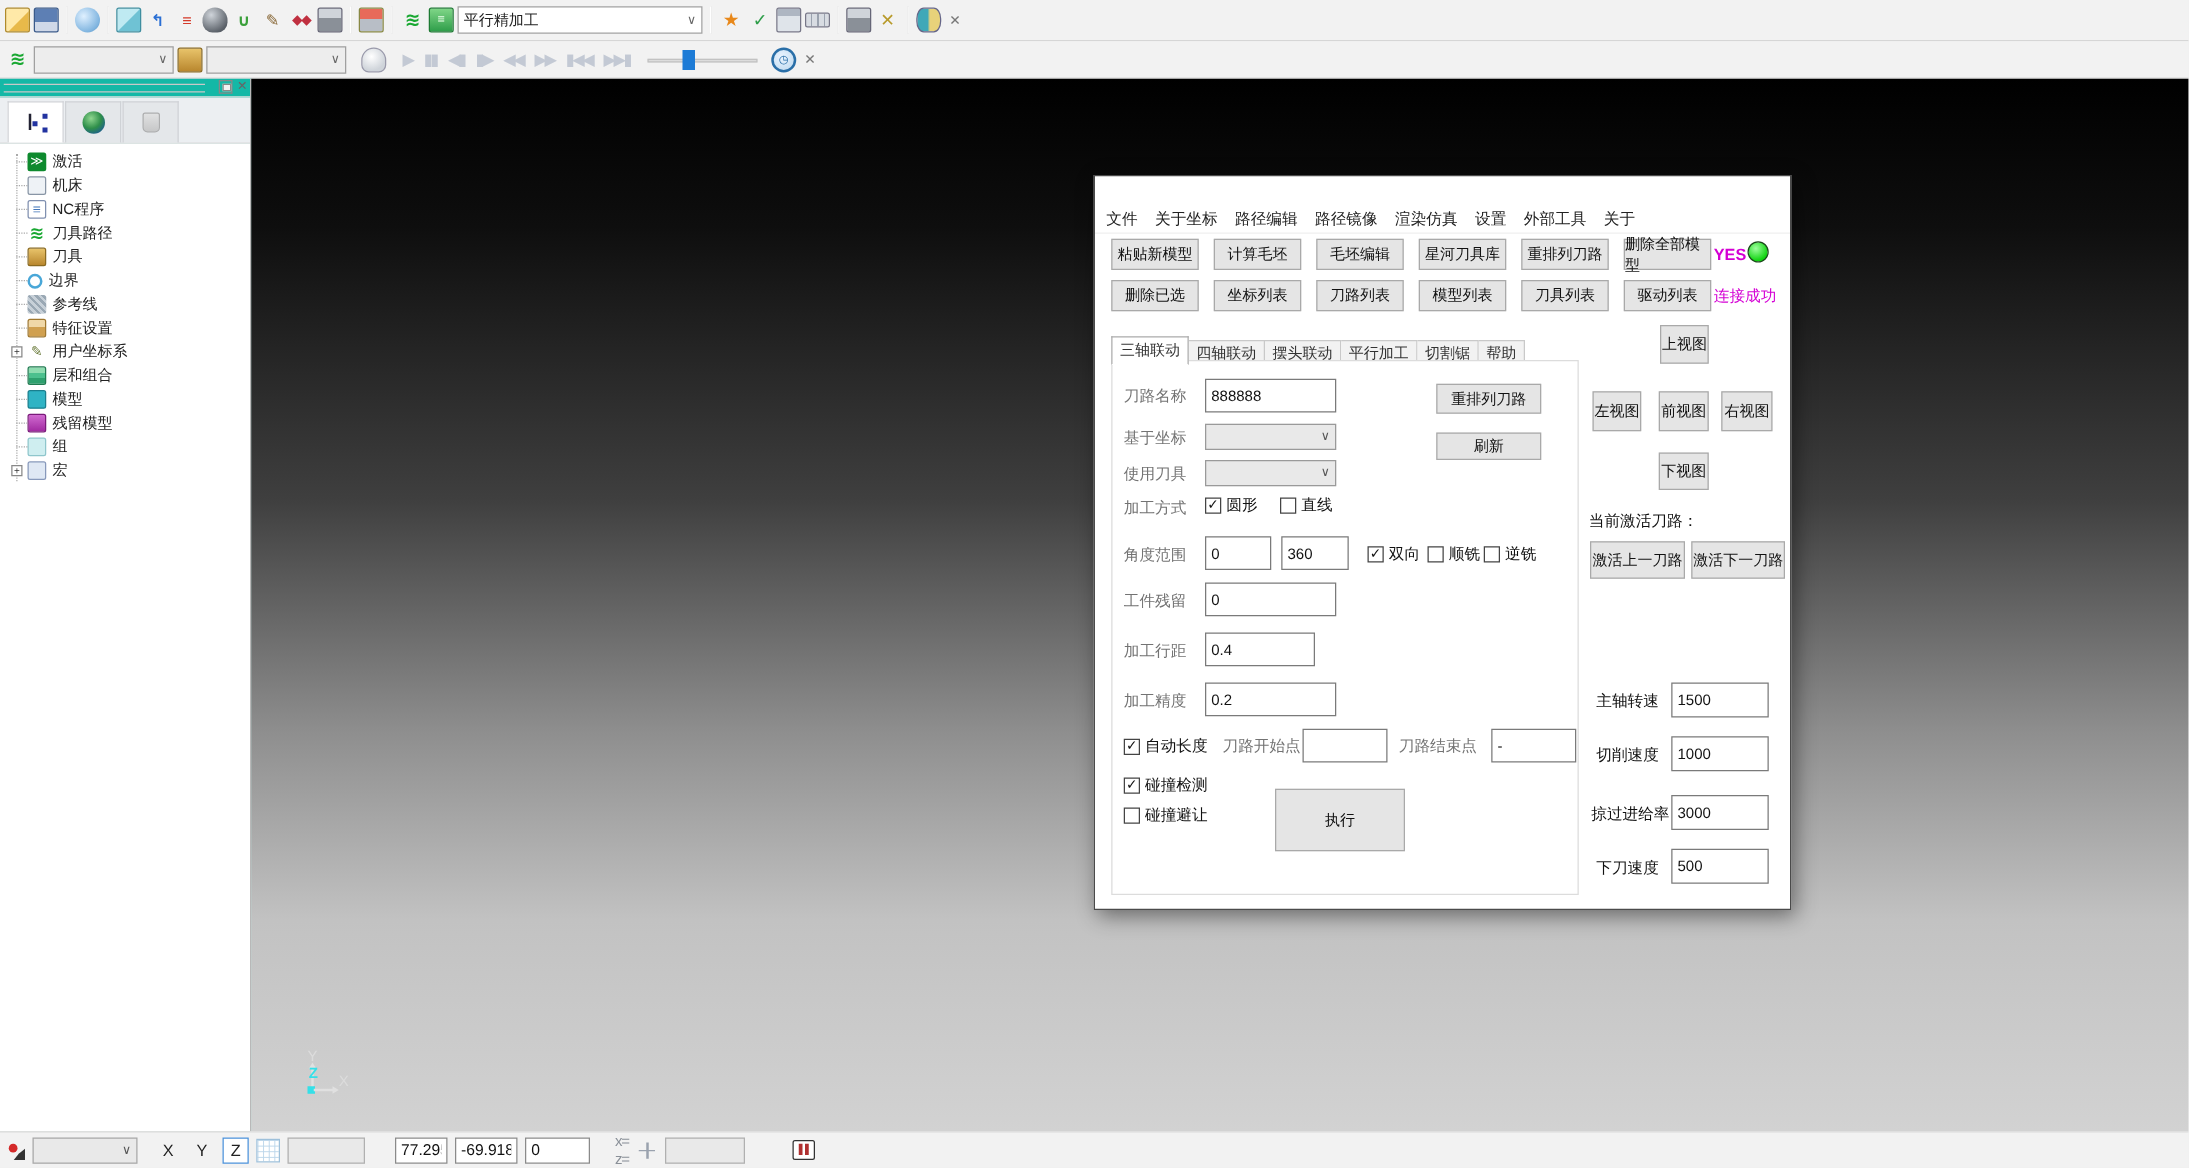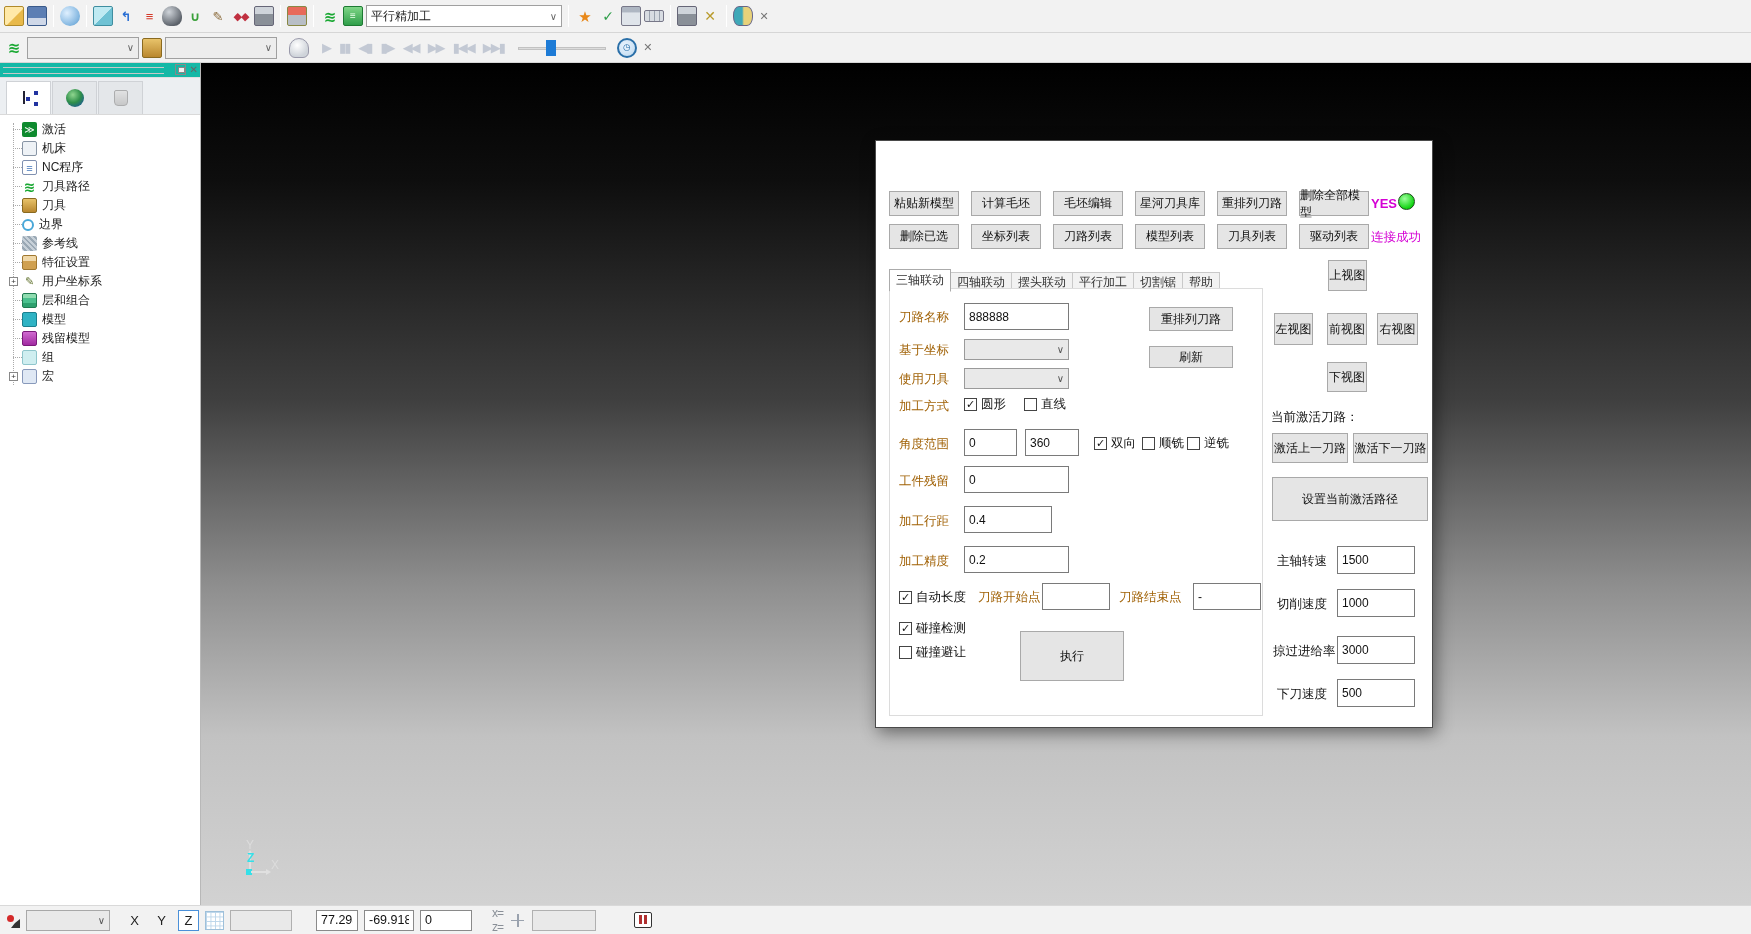--- a/index.html
+++ b/index.html
@@ -118,21 +118,21 @@
   .magenta{color:#d400d4;}
   #yes-flag{position:absolute;left:495px;top:55px;font-size:13px;font-weight:bold;}
   #conn-ok{position:absolute;left:495px;top:88px;font-size:12.5px;}
   #green-dot{position:absolute;left:522px;top:52px;width:17px;height:17px;border-radius:50%;
      background:radial-gradient(circle at 38% 32%,#9dff9d,#12d412 70%);border:1px solid #1a4a1a;}
   .dlg-tabs{position:absolute;left:13px;top:128px;display:flex;align-items:flex-end;}
   .dtab{height:20px;padding:0 6px;display:flex;align-items:center;background:#f2f2f2;border:1px solid #c9c9c9;border-left:none;font-size:12px;color:#333;}
   .dtab:first-child{border-left:1px solid #c9c9c9;}
   .dtab.active{background:#fff;height:23px;border-color:#ababab;border-bottom:1px solid #fff;position:relative;z-index:2;}
   #tabpanel{position:absolute;left:13px;top:147px;width:374px;height:428px;background:#fff;border:1px solid #dcdcdc;z-index:1;}
-  .flabel{position:absolute;left:9px;font-size:12.5px;color:#a16207;white-space:nowrap;}
+  .flabel{position:absolute;left:9px;font-size:12.5px;color:#737373;white-space:nowrap;}
   .tinput{position:absolute;height:27px;border:1px solid #7a7a7a;background:#fff;font-size:12px;padding:0 4px;font-family:inherit;color:#111;}
   .sel{position:absolute;height:21px;background:#e9e9e9;border:1px solid #9a9a9a;display:flex;align-items:center;justify-content:flex-end;padding-right:4px;color:#666;}
   .sel::after{content:"∨";font-size:10px;color:#555;}
   .cbrow{position:absolute;display:flex;align-items:center;font-size:12.5px;color:#111;white-space:nowrap;}
   .cb{width:13px;height:13px;border:1px solid #444;background:#fff;display:inline-flex;align-items:center;justify-content:center;margin-right:4px;flex:none;}
   .cb.checked::after{content:"✓";font-size:11px;color:#111;line-height:1;}
   .vbtn{position:absolute;background:#e5e5e5;border:1px solid #a9a9a9;display:flex;align-items:center;justify-content:center;font-size:12px;color:#111;}
   .rlabel{position:absolute;font-size:12.5px;color:#111;white-space:nowrap;}
   .rinput{position:absolute;width:78px;height:28px;border:1px solid #7a7a7a;background:#fff;font-size:12px;padding:0 4px;font-family:inherit;color:#111;}
 
@@ -329,20 +329,30 @@
       <span class="ylab">Y</span>
       <span class="vline"></span>
       <span class="zlab">Z</span>
       <span class="origin"></span>
       <span class="hline"></span>
       <span class="xlab">X</span>
     </div>
   </div>
 
   <div id="dialog">
+    <div class="dlg-menubar">
+      <span>文件</span>
+      <span>关于坐标</span>
+      <span>路径编辑</span>
+      <span>路径镜像</span>
+      <span>渲染仿真</span>
+      <span>设置</span>
+      <span>外部工具</span>
+      <span>关于</span>
+    </div>
 
     <div class="brow" style="top:50px;">
       <div class="btn">粘贴新模型</div>
       <div class="btn">计算毛坯</div>
       <div class="btn">毛坯编辑</div>
       <div class="btn">星河刀具库</div>
       <div class="btn">重排列刀路</div>
       <div class="btn">删除全部模型</div>
     </div>
     <span id="yes-flag" class="magenta">YES</span>
@@ -436,21 +446,20 @@
 
     <div class="vbtn" style="left:452px;top:119px;width:39px;height:31px;">上视图</div>
     <div class="vbtn" style="left:398px;top:172px;width:39px;height:32px;">左视图</div>
     <div class="vbtn" style="left:451px;top:172px;width:40px;height:32px;">前视图</div>
     <div class="vbtn" style="left:501px;top:172px;width:41px;height:32px;">右视图</div>
     <div class="vbtn" style="left:451px;top:221px;width:40px;height:30px;">下视图</div>
 
     <span class="rlabel" style="left:395px;top:268px;">当前激活刀路：</span>
     <div class="vbtn" style="left:396px;top:292px;width:76px;height:30px;">激活上一刀路</div>
     <div class="vbtn" style="left:477px;top:292px;width:75px;height:30px;">激活下一刀路</div>
-    <div class="vbtn" style="left:396px;top:336px;width:156px;height:44px;">设置当前激活路径</div>
 
     <span class="rlabel" style="left:401px;top:412px;">主轴转速</span>
     <input class="rinput" style="left: 461px; top: 405px;" value="1500">
     <span class="rlabel" style="left:401px;top:455px;">切削速度</span>
     <input class="rinput" style="left: 461px; top: 448px;" value="1000">
     <span class="rlabel" style="left:397px;top:502px;">掠过进给率</span>
     <input class="rinput" style="left: 461px; top: 495px;" value="3000">
     <span class="rlabel" style="left:401px;top:545px;">下刀速度</span>
     <input class="rinput" style="left: 461px; top: 538px;" value="500">
   </div>

